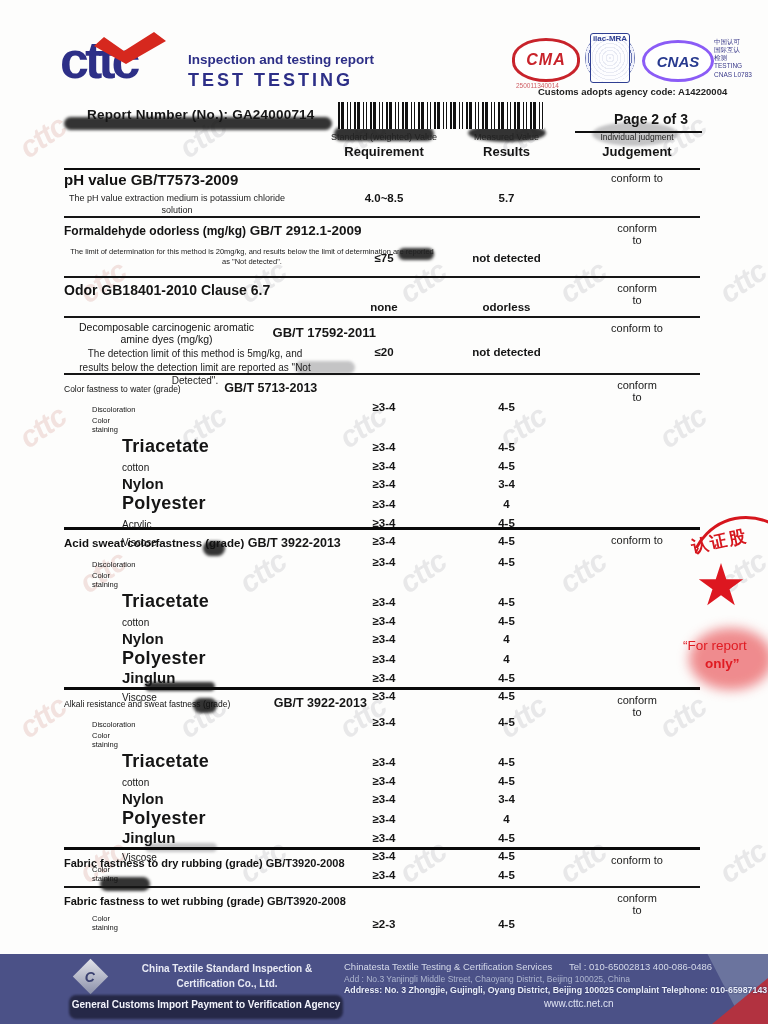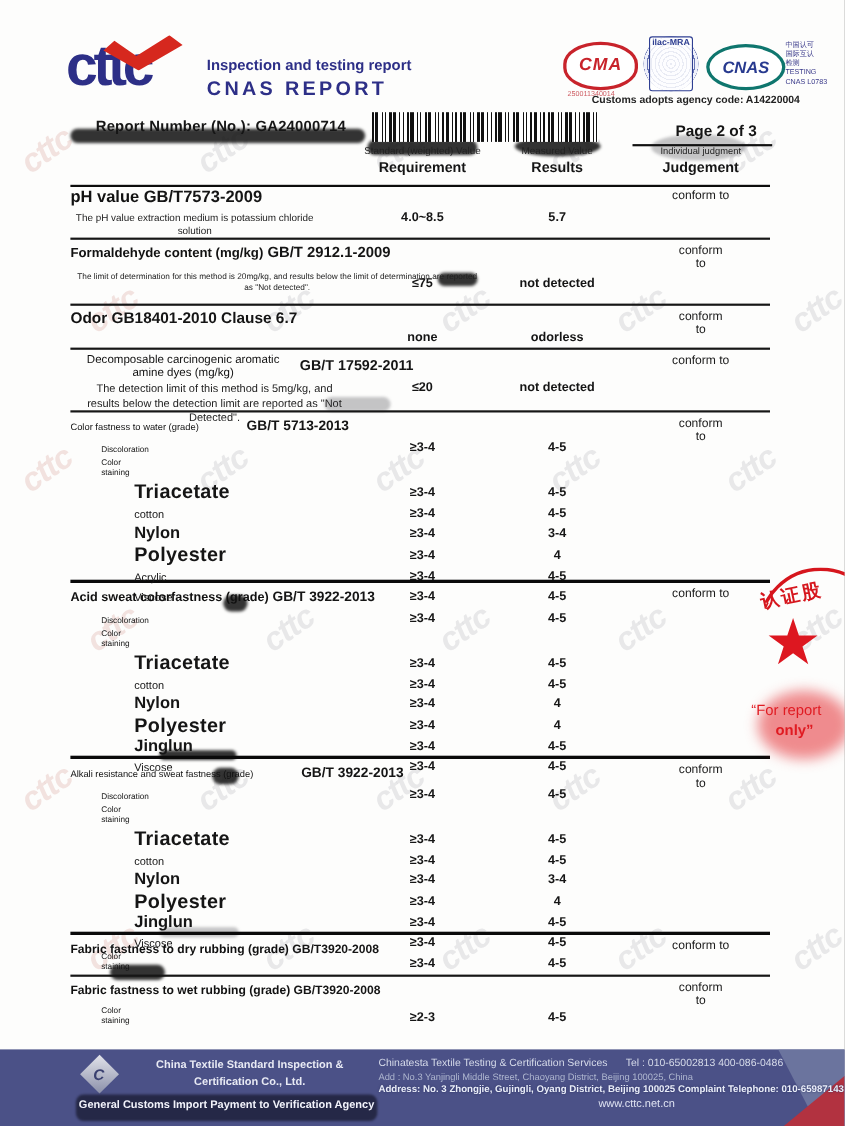--- a/index.html
+++ b/index.html
@@ -11,21 +11,21 @@
   .logo-box{position:absolute;left:60px;top:34px;z-index:3;}
   .logo-text{font-size:52px;font-weight:800;letter-spacing:-4px;color:#2d2f87;line-height:1;}
   .logo-check{position:absolute;left:32px;top:-2px;width:84px;height:32px;}
   .hdr-sub{position:absolute;left:188px;top:52px;font-size:13.5px;font-weight:700;color:#2d2f87;z-index:3;}
   .hdr-title{position:absolute;left:188px;top:70px;font-size:18px;font-weight:800;letter-spacing:3px;color:#2d2f87;z-index:3;}
   .cma{position:absolute;left:512px;top:38px;width:62px;height:38px;border:3px solid #c8232b;border-radius:50%/46%;display:flex;align-items:center;justify-content:center;z-index:3;background:#fff;}
   .cma span{color:#c8232b;font-weight:800;font-style:italic;font-size:16px;letter-spacing:1px;}
   .cma-num{position:absolute;left:516px;top:82px;font-size:6.5px;color:#cf6066;z-index:3;}
   .ilac{position:absolute;left:585px;top:33px;width:50px;height:50px;border-radius:50%;background:repeating-radial-gradient(circle at 50% 50%, #6a77b5 0 1px, #eef0fa 1px 3.5px);display:flex;justify-content:center;z-index:3;}
   .ilac span{font-size:8px;font-weight:700;color:#2f3f92;background:rgba(255,255,255,.85);border:1px solid #2f3f92;border-radius:3px;padding:0 2px;}
-  .cnas{position:absolute;left:642px;top:40px;width:66px;height:36px;border:3px solid #0f766e;border-radius:50%;display:flex;align-items:center;justify-content:center;z-index:3;background:#fff;}
+  .cnas{position:absolute;left:642px;top:40px;width:66px;height:36px;border:3px solid #8b5cf6;border-radius:50%;display:flex;align-items:center;justify-content:center;z-index:3;background:#fff;}
   .cnas span{font-size:15px;font-weight:800;font-style:italic;color:#283a8f;}
   .cnas-side{position:absolute;left:714px;top:38px;width:46px;font-size:6.5px;line-height:1.25;color:#3a3a8a;z-index:3;}
   .customs{position:absolute;left:538px;top:86px;font-size:9.5px;font-weight:700;color:#222;z-index:3;}
   .page-ind{position:absolute;left:614px;top:111px;font-size:14px;font-weight:800;z-index:3;}
   .page-line{position:absolute;left:575px;top:131px;width:127px;height:0;border-top:2px solid #111;z-index:3;}
   .report-line{position:absolute;left:63px;top:107px;font-size:13.5px;font-weight:800;z-index:3;letter-spacing:.2px;padding-left:24px;}
   .barcode{position:absolute;left:338px;top:102px;width:206px;height:27px;z-index:3;
     background:repeating-linear-gradient(90deg,#111 0 2px,#fff 2px 3px,#111 3px 6px,#fff 6px 9px,#111 9px 10px,#fff 10px 12px,#111 12px 13px,#fff 13px 16px);}
   
   .thead{position:absolute;left:64px;top:132px;width:636px;height:36px;border-bottom:2.5px solid #0c0c0c;z-index:2;}
@@ -132,21 +132,21 @@
       <div class="wm" style="left: 718px; top: 845px; color: rgba(150, 150, 162, 0.2);">cttc</div>
     </div>
 
   <div class="logo-box">
     <div class="logo-text">cttc</div>
     <svg class="logo-check" viewBox="0 0 84 32">
       <polygon points="2,14 12,5 32,19 62,0 74,9 34,32 " fill="#d6281e"></polygon>
     </svg>
   </div>
   <div class="hdr-sub">Inspection and testing report</div>
-  <div class="hdr-title">CNAS REPORT</div>
+  <div class="hdr-title">TEST TESTING</div>
 
   <div class="cma">
       <span>CMA</span>
     </div>
   <div class="cma-num">250011340014</div>
   <div class="ilac">
       <span>ilac-MRA</span>
     </div>
   <div class="cnas">
       <span>CNAS</span>
@@ -189,21 +189,21 @@
             <div class="lb sz-sm"><span></span></div>
             <div class="req">4.0~8.5</div>
             <div class="res">5.7</div>
           </div>
         </div>
         <div class="judge">
           <span>conform to</span>
         </div>
       </div>
       <div class="section n-md b-thin" style="height: 60px;">
-        <div class="sec-title"><span class="nm">Formaldehyde content (mg/kg)</span><span class="std"> GB/T 2912.1-2009</span></div>
+        <div class="sec-title"><span class="nm">Formaldehyde odorless (mg/kg)</span><span class="std"> GB/T 2912.1-2009</span></div>
         <div class="note" style="left: 4px; top: 29px; width: 368px; font-size: 7.5px;">The limit of determination for this method is 20mg/kg, and results below the limit of determination are reported as "Not detected".</div>
         <div class="rows single" style="top: 31px;">
           <div class="row r-sm">
             <div class="lb sz-sm"><span></span></div>
             <div class="req">≤75</div>
             <div class="res">not detected</div>
           </div>
         </div>
         <div class="judge wrap">
           <span>conform to</span>

